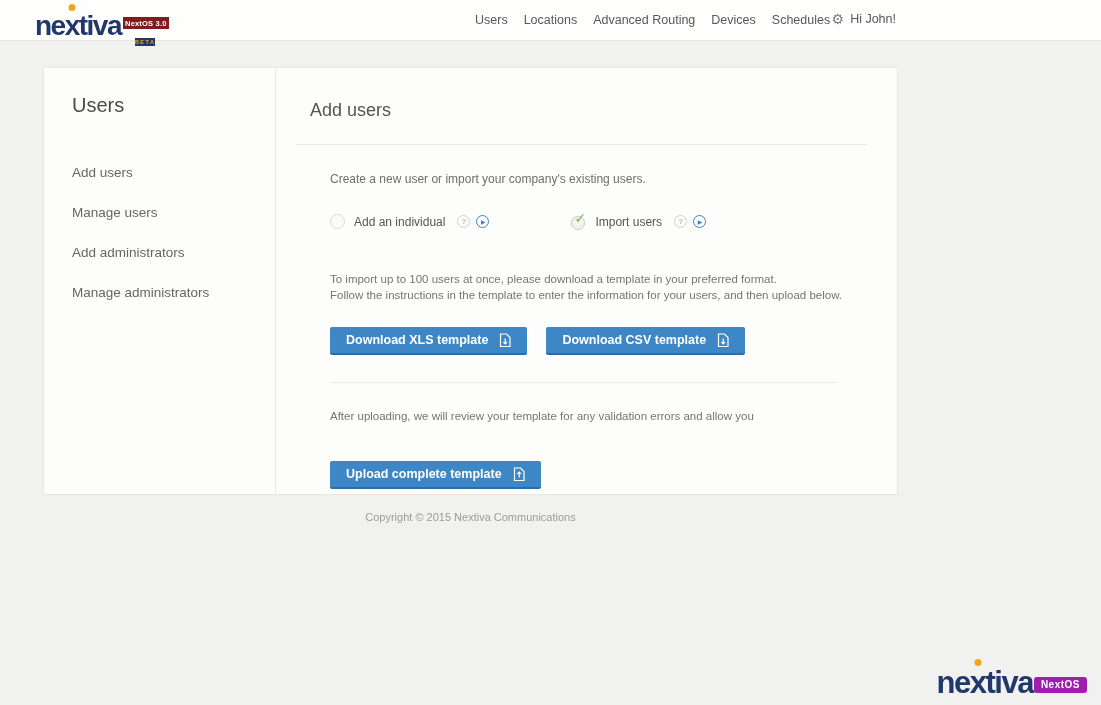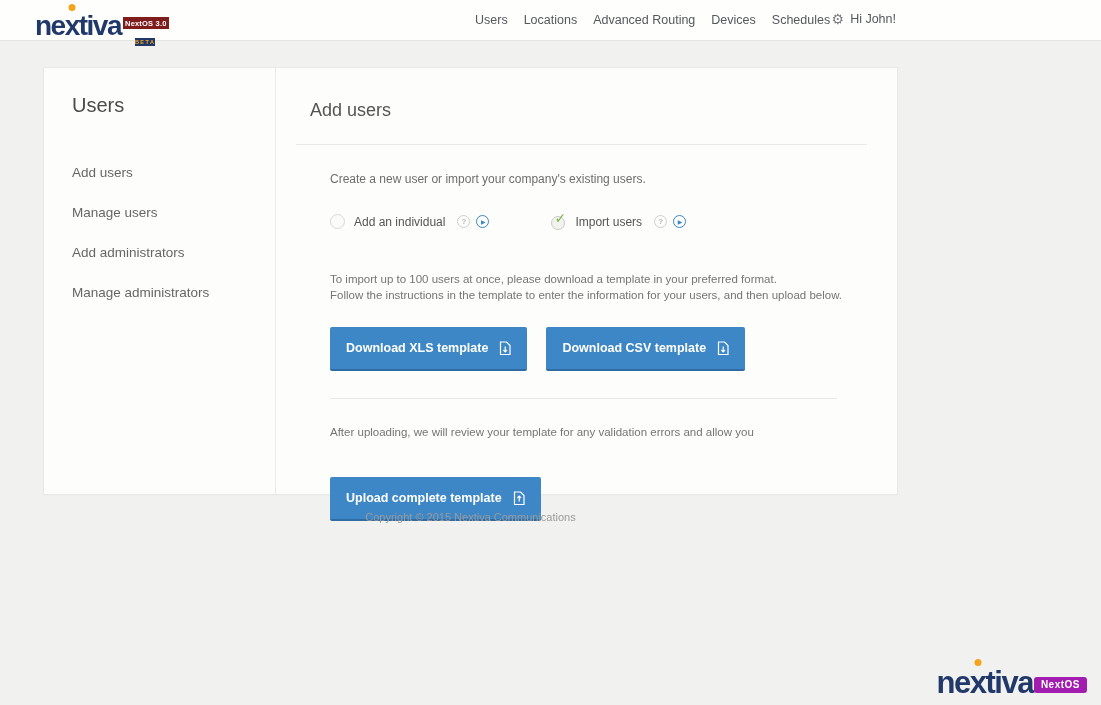--- a/index.html
+++ b/index.html
@@ -53,21 +53,21 @@
   .sidebar-title { font-size:20px; font-weight:400; color:#4b4b4b; margin-top:6px; }
   .sidebar-list { margin-top:48px; }
   .sidebar-item { font-size:13.5px; color:#666; margin-bottom:25px; cursor:pointer; }
 
   .main { flex:1; padding:20px 20px 0 20px; position:relative; }
   .main-title { font-size:18px; font-weight:400; color:#545454; margin:12px 0 0 14px; }
   .divider { height:1px; background:#eae9e6; margin-top:23px; margin-right:10px; }
   .main-content { padding-left:34px; }
   .intro { font-size:12px; color:#6e6e6e; margin-top:27px; }
 
-  .options-row { margin-top:28px; display:flex; align-items:center; }
+  .options-row { margin-top:28px; display:flex; align-items:center;gap:20px; }
   .option { display:flex; align-items:center; cursor:pointer; }
   .option + .option { margin-left:62px; }
   .radio {
     width:15px; height:15px; border-radius:50%;
     border:1px solid #d9d9d6; background:#fbfbf9;
   }
   .import-icon { position:relative; width:15px; height:15px; }
   .import-icon .circ {
     width:14px; height:14px; border-radius:50%;
     border:1px solid #c9c9c6; background:#f2f2ef; position:absolute; left:0; top:2px;
@@ -87,21 +87,21 @@
     border:1px solid #3a87c8; color:#3a87c8; font-size:6px;
     display:flex; align-items:center; justify-content:center; cursor:pointer;
     padding-left:1px;
   }
 
   .para { margin-top:42px; font-size:11.5px; color:#757575; line-height:1.4; }
   .para.second { margin-top:25px; }
 
   .btn-row { margin-top:24px; display:flex; gap:19px; }
   .btn {
-    height:44px; background:#3d87c6; border:none; border-bottom:2px solid #2f6ca3;
+    height:28px; background:#3d87c6; border:none; border-bottom:2px solid #2f6ca3;
     border-radius:2px; color:#fff; font-size:12.5px; font-weight:bold;
     font-family:"Liberation Sans",sans-serif;
     display:inline-flex; align-items:center; gap:11px; padding:0 16px; cursor:pointer;justify-content:space-between;
   }
   .btn svg { display:block; }
 
   .divider2 { height:1px; background:#eae9e6; margin-top:27px; margin-right:40px; }
   .upload-row { margin-top:37px; }
 
   

